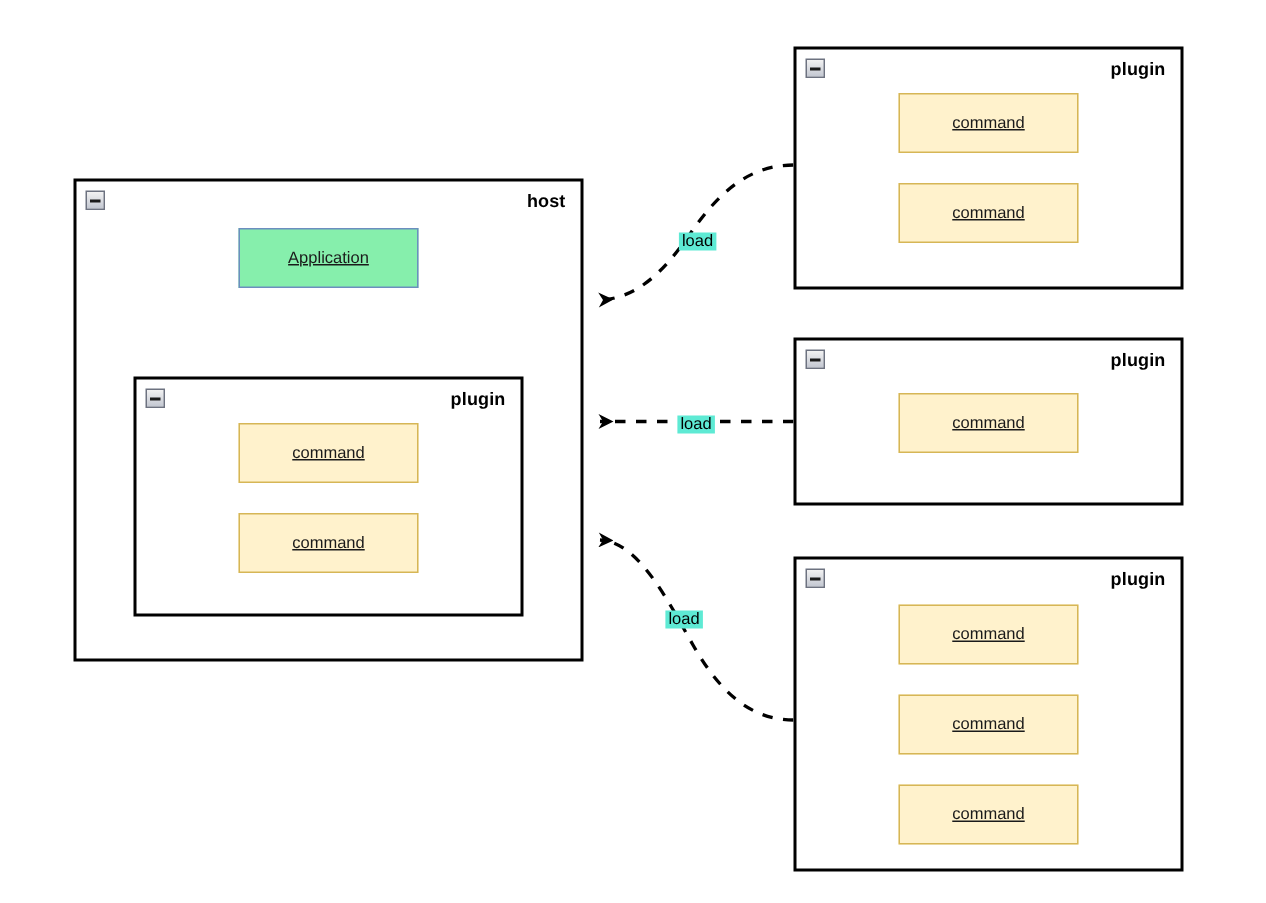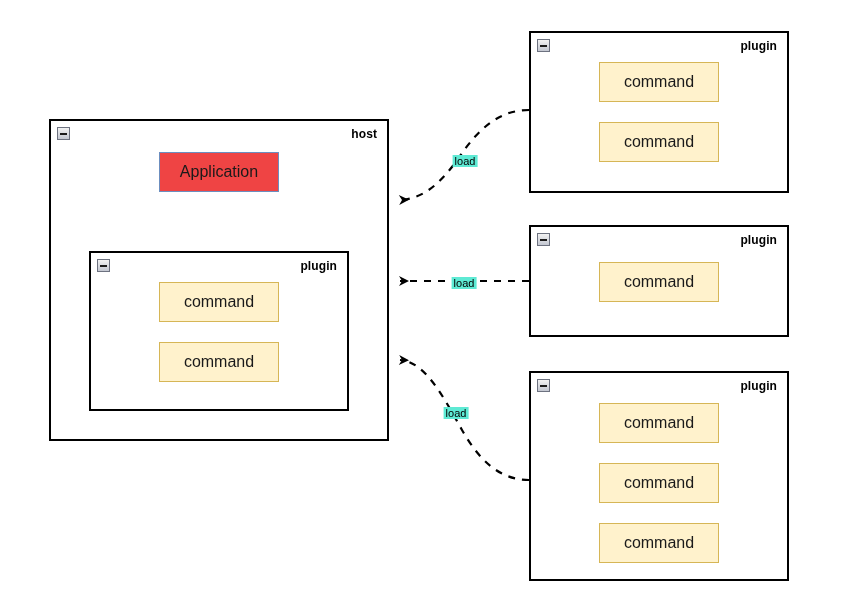--- a/index.html
+++ b/index.html
@@ -17,20 +17,21 @@
   }
   #canvas {
     position: absolute;
     left: 0; top: 0;
     width: 844px;
     height: 602px;
   }
   .node {
     position: absolute;
     box-sizing: border-box;
+    text-decoration: underline;
   }
   
   .container {
     background: #ffffff;
     border: 2px solid #000000;
   }
   .container-title {
     position: absolute;
     top: 6px;
     right: 10px;
@@ -59,27 +60,27 @@
     display: block;
     width: 7px;
     height: 2px;
     background: #1a1a1a;
   }
   
   .box {
     display: flex;
     align-items: center;
     justify-content: center;
-    font-size: 16px;
+    font-size: 11px;
     line-height: 14px;
     box-sizing: border-box;
     text-align: left;
   }
   .box-app {
-    background: #ef4444;
+    background: #86efac;
     border: 1px solid #6c8ebf;
     color: #1a1a1a;
   }
   .box-cmd {
     background: #fff2cc;
     border: 1px solid #d6b656;
     color: #1a1a1a;
   }
   
   .edge-label {

